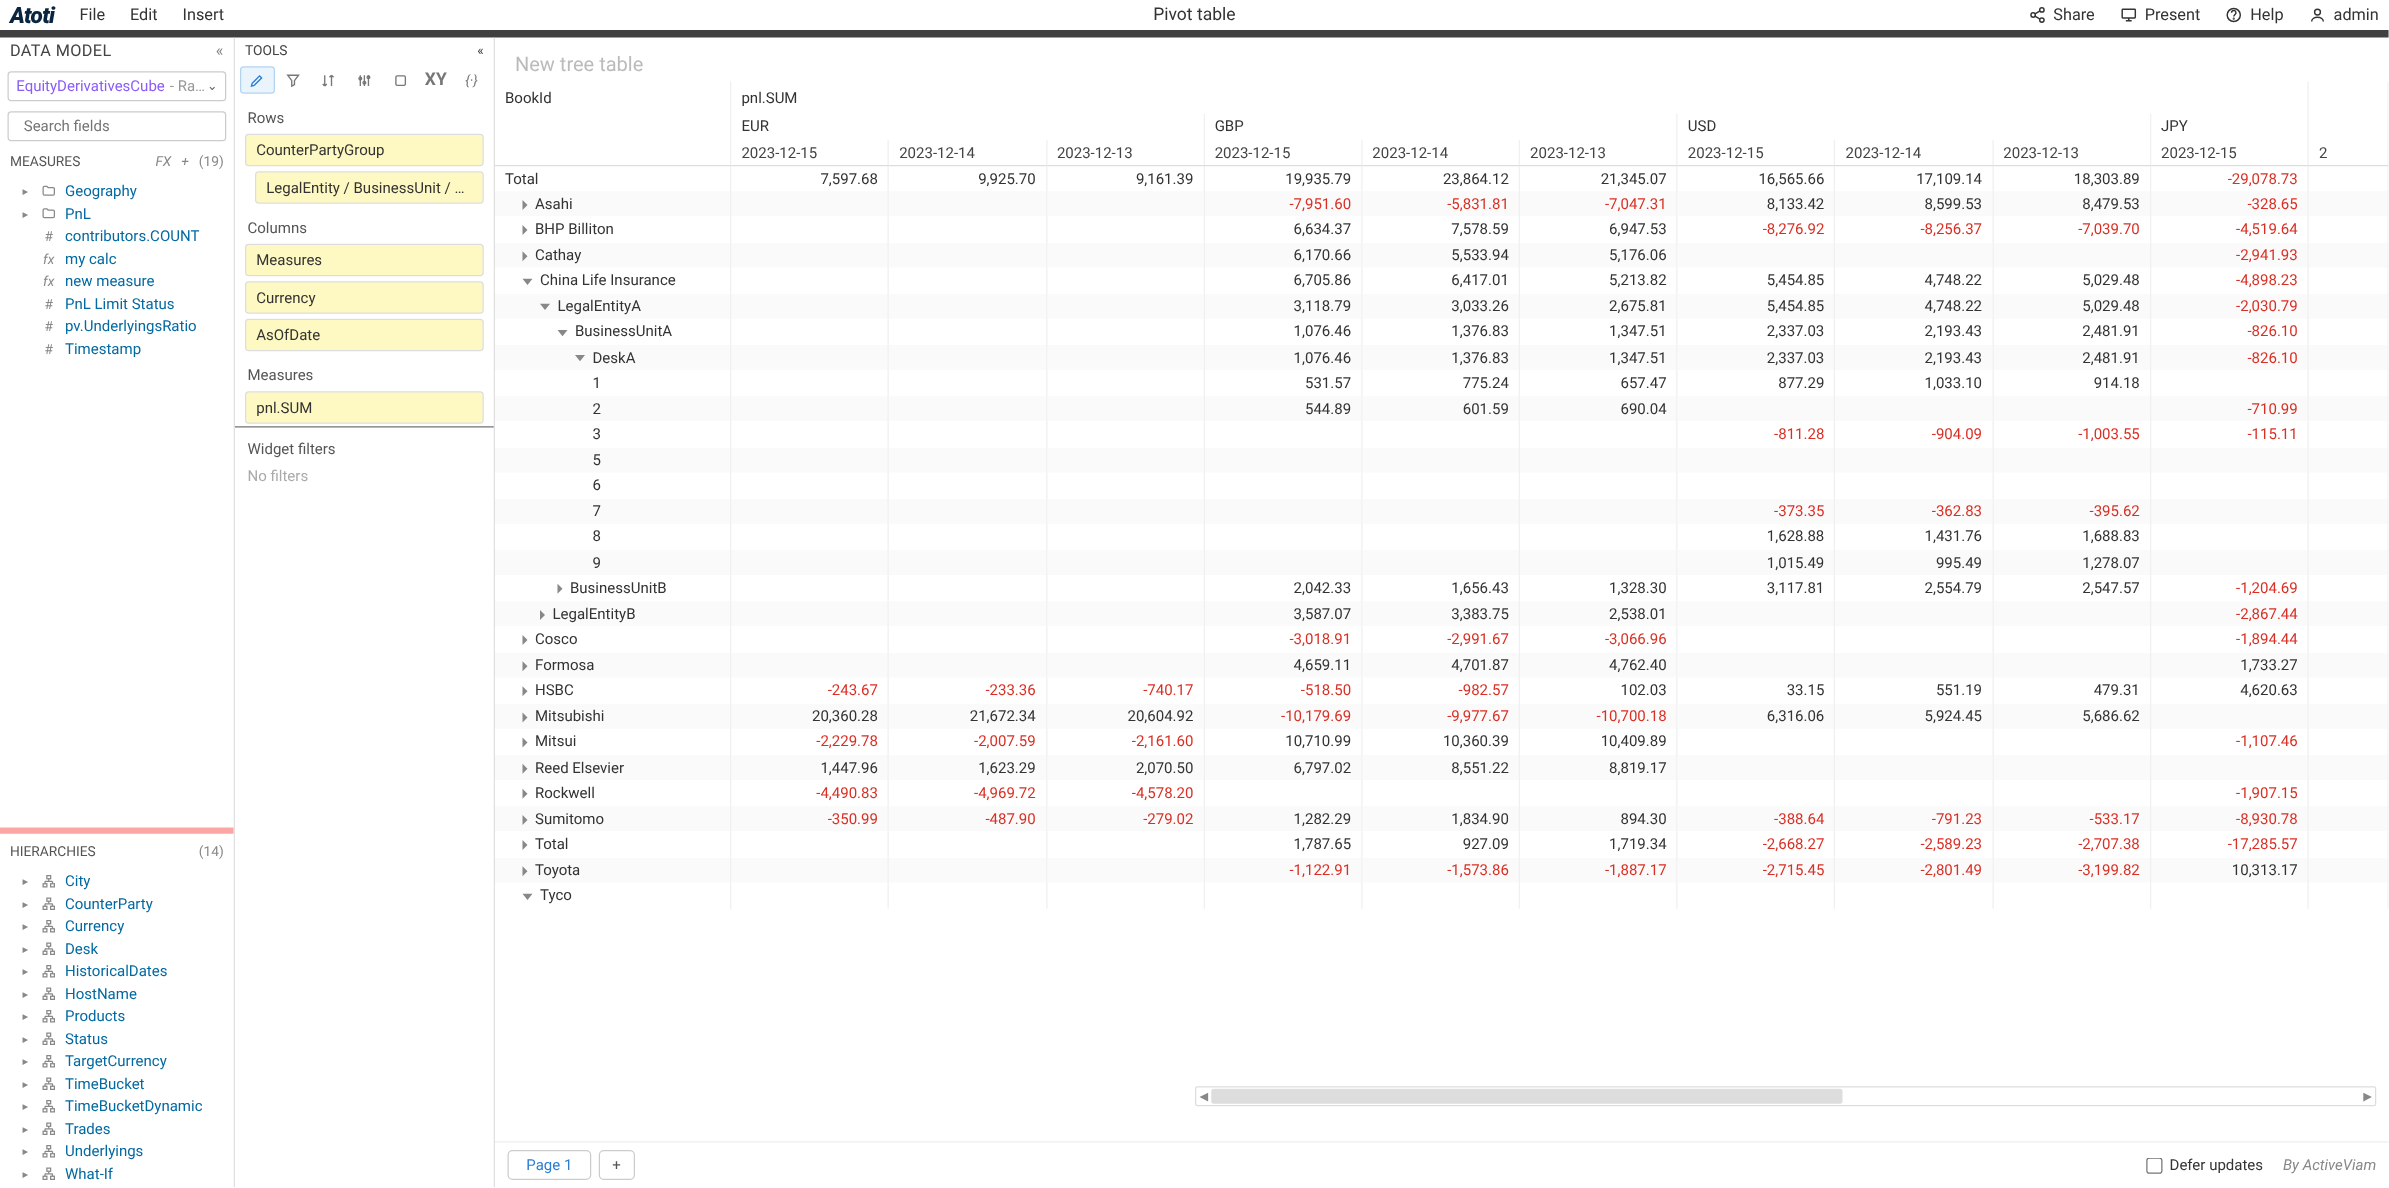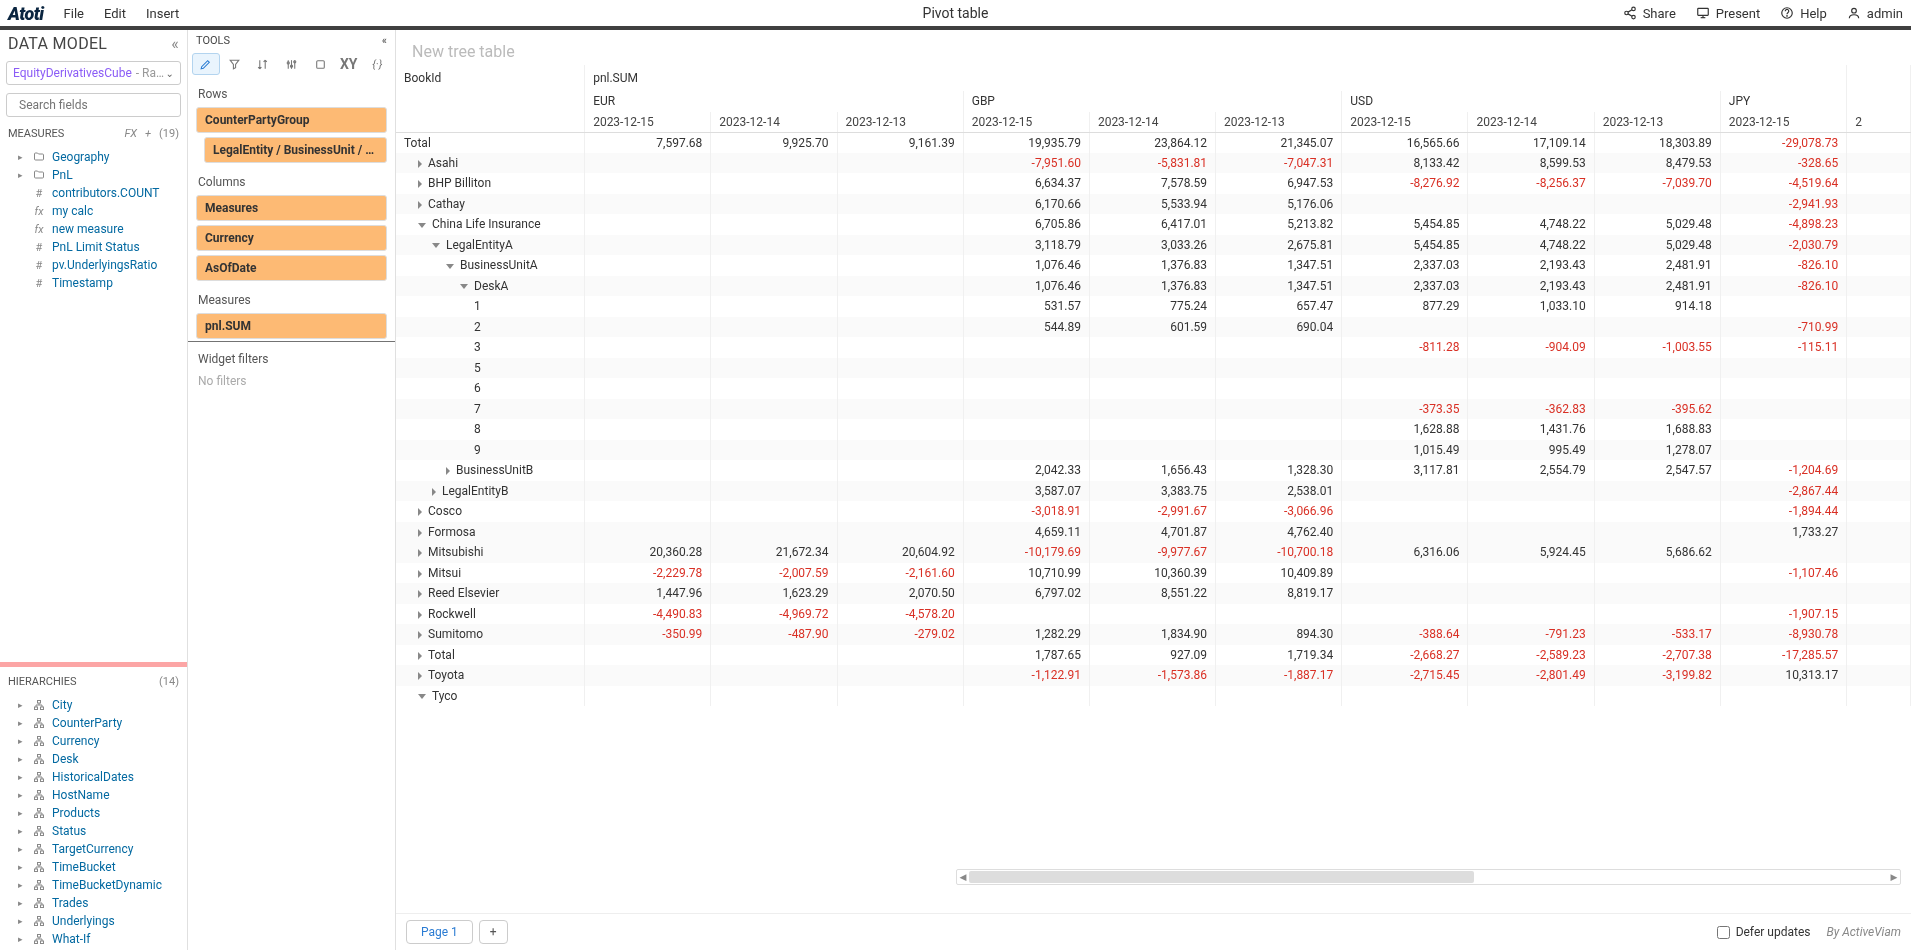--- a/index.html
+++ b/index.html
@@ -1,31 +1,31 @@
 <!DOCTYPE html>
 <html><head>
 <meta charset="utf-8">
 <style>
 * { margin: 0; padding: 0; box-sizing: border-box; font-family: -apple-system, BlinkMacSystemFont, "Segoe UI", Roboto, Arial, sans-serif; }
 body { font-size: 12px; color: #333; background: #fff; overflow: hidden; }
 .app { display: flex; flex-direction: column; height: 950px; width: 1911px; }
 
-.topbar { display: flex; align-items: center; height: 30px; padding: 0 8px; border-bottom: 4px solid #404040; }
+.topbar { display: flex; align-items: center; height: 30px; padding: 0 8px; border-bottom: 6px solid #404040; }
 .brand { font-weight: 900; font-size: 18px; color: #0a2540; font-style: italic; letter-spacing: -0.5px; margin-right: 20px; }
 .menu-items { display: flex; gap: 20px; font-size: 13px; color: #333; }
 .menu-items span { cursor: pointer; }
 .title-center { position: absolute; left: 50%; transform: translateX(-50%); font-size: 14px; color: #333; }
 .topbar-right { margin-left: auto; display: flex; gap: 20px; align-items: center; font-size: 13px; color: #333; }
 .topbar-right .item { display: flex; align-items: center; gap: 6px; cursor: pointer; }
 .topbar-right svg { width: 14px; height: 14px; }
 
 .main { flex: 1; display: flex; overflow: hidden; }
 
 .sidebar { width: 188px; border-right: 1px solid #e0e0e0; display: flex; flex-direction: column; overflow: hidden; }
-.panel-hdr { display: flex; align-items: center; justify-content: space-between; padding: 4px 8px; font-size: 16px; color: #444; text-transform: uppercase; letter-spacing: 0.3px; }
+.panel-hdr { display: flex; align-items: center; justify-content: space-between; padding: 4px 8px; font-size: 13px; color: #444; text-transform: uppercase; letter-spacing: 0.3px; }
 .panel-hdr .collapse { cursor: pointer; color: #888; }
 .cube-select { margin: 4px 6px; padding: 4px 6px; border: 1px solid #ccc; border-radius: 3px; display: flex; align-items: center; font-size: 12px; }
 .cube-select .name { color: #8b5cf6; }
 .cube-select .suffix { color: #999; margin-left: 4px; overflow: hidden; text-overflow: ellipsis; white-space: nowrap; flex:1; }
 .cube-select .chev { color: #666; font-size: 10px; }
 .search-box { margin: 4px 6px; padding: 4px 6px; border: 1px solid #ccc; border-radius: 3px; display: flex; align-items: center; gap: 6px; color: #999; }
 .search-box svg { width: 12px; height: 12px; }
 .search-box input { border: none; outline: none; flex:1; font-size: 12px; }
 
 .section-hdr { display: flex; align-items: center; justify-content: space-between; padding: 6px 8px; font-size: 11px; color: #555; text-transform: uppercase; }
@@ -37,21 +37,21 @@
 .field-row .ic { width: 14px; color: #888; display:flex; align-items:center; justify-content:center; }
 .field-row .lbl { color: #0369a1; }
 
 .tools { width: 208px; border-right: 1px solid #e0e0e0; display: flex; flex-direction: column; }
 .tools-hdr { display: flex; align-items: center; justify-content: space-between; padding: 4px 8px; font-size: 11px; color: #444; text-transform: uppercase; }
 .tool-icons { display: flex; gap: 1px; padding: 2px 4px; }
 .tool-icons .ti { flex:1; display:flex; align-items:center; justify-content:center; height: 22px; border: 1px solid transparent; border-radius: 3px; cursor:pointer; color:#777; font-size: 11px; }
 .tool-icons .ti.active { border-color: #b3d4ef; background: #e9f4fd; color: #2b7cd3; }
 .tool-icons .ti svg { width:13px; height:13px; }
 .sec-title { padding: 10px 10px 4px; font-size: 12px; color: #555; }
-.chip { margin: 2px 8px; padding: 5px 8px; border: 1px solid #ddd; border-radius: 3px; background: #fdba74; font-size: 12px; color: #333; white-space: nowrap; overflow:hidden; text-overflow:ellipsis;font-weight:bold; }
+.chip { margin: 2px 8px; padding: 5px 8px; border: 1px solid #ddd; border-radius: 3px; background: #fef9c3; font-size: 12px; color: #333; white-space: nowrap; overflow:hidden; text-overflow:ellipsis; }
 .chip.sub { margin-left: 16px; }
 .no-filters { padding: 4px 10px; color: #aaa; font-size: 12px; }
 
 .content { flex: 1; display: flex; flex-direction: column; overflow: hidden; position: relative; }
 .widget-title { padding: 12px 16px 4px; font-size: 16px; color: #bbb; }
 .grid-wrap { flex: 1; overflow: hidden; position: relative; }
 .pivot { border-collapse: collapse; table-layout: fixed; width: 100%; font-size: 12px; }
 .pivot th, .pivot td { padding: 3px 8px; border-right: 1px solid #f0f0f0; text-align: right; height: 20.5px; white-space: nowrap; overflow: hidden; }
 .pivot thead th { text-align: left; color: #333; font-weight: normal; background: #fff; border-bottom: none; }
 .pivot .hdr-top th { border-bottom: none; }
@@ -811,20 +811,34 @@
                 <td class=" "></td>
                 <td class=" vrule">4,659.11</td>
                 <td class=" ">4,701.87</td>
                 <td class=" ">4,762.40</td>
                 <td class=" vrule"></td>
                 <td class=" "></td>
                 <td class=" "></td>
                 <td class=" vrule">1,733.27</td>
                 <td></td>
               </tr>
+              <tr class="">
+                <td class="rowhdr" style="padding-left:22px"><span class="exp"></span>HSBC</td>
+                <td class="neg ">-243.67</td>
+                <td class="neg ">-233.36</td>
+                <td class="neg ">-740.17</td>
+                <td class="neg vrule">-518.50</td>
+                <td class="neg ">-982.57</td>
+                <td class=" ">102.03</td>
+                <td class=" vrule">33.15</td>
+                <td class=" ">551.19</td>
+                <td class=" ">479.31</td>
+                <td class=" vrule">4,620.63</td>
+                <td></td>
+              </tr>
               <tr class="alt">
                 <td class="rowhdr" style="padding-left:22px"><span class="exp"></span>Mitsubishi</td>
                 <td class=" ">20,360.28</td>
                 <td class=" ">21,672.34</td>
                 <td class=" ">20,604.92</td>
                 <td class="neg vrule">-10,179.69</td>
                 <td class="neg ">-9,977.67</td>
                 <td class="neg ">-10,700.18</td>
                 <td class=" vrule">6,316.06</td>
                 <td class=" ">5,924.45</td>

